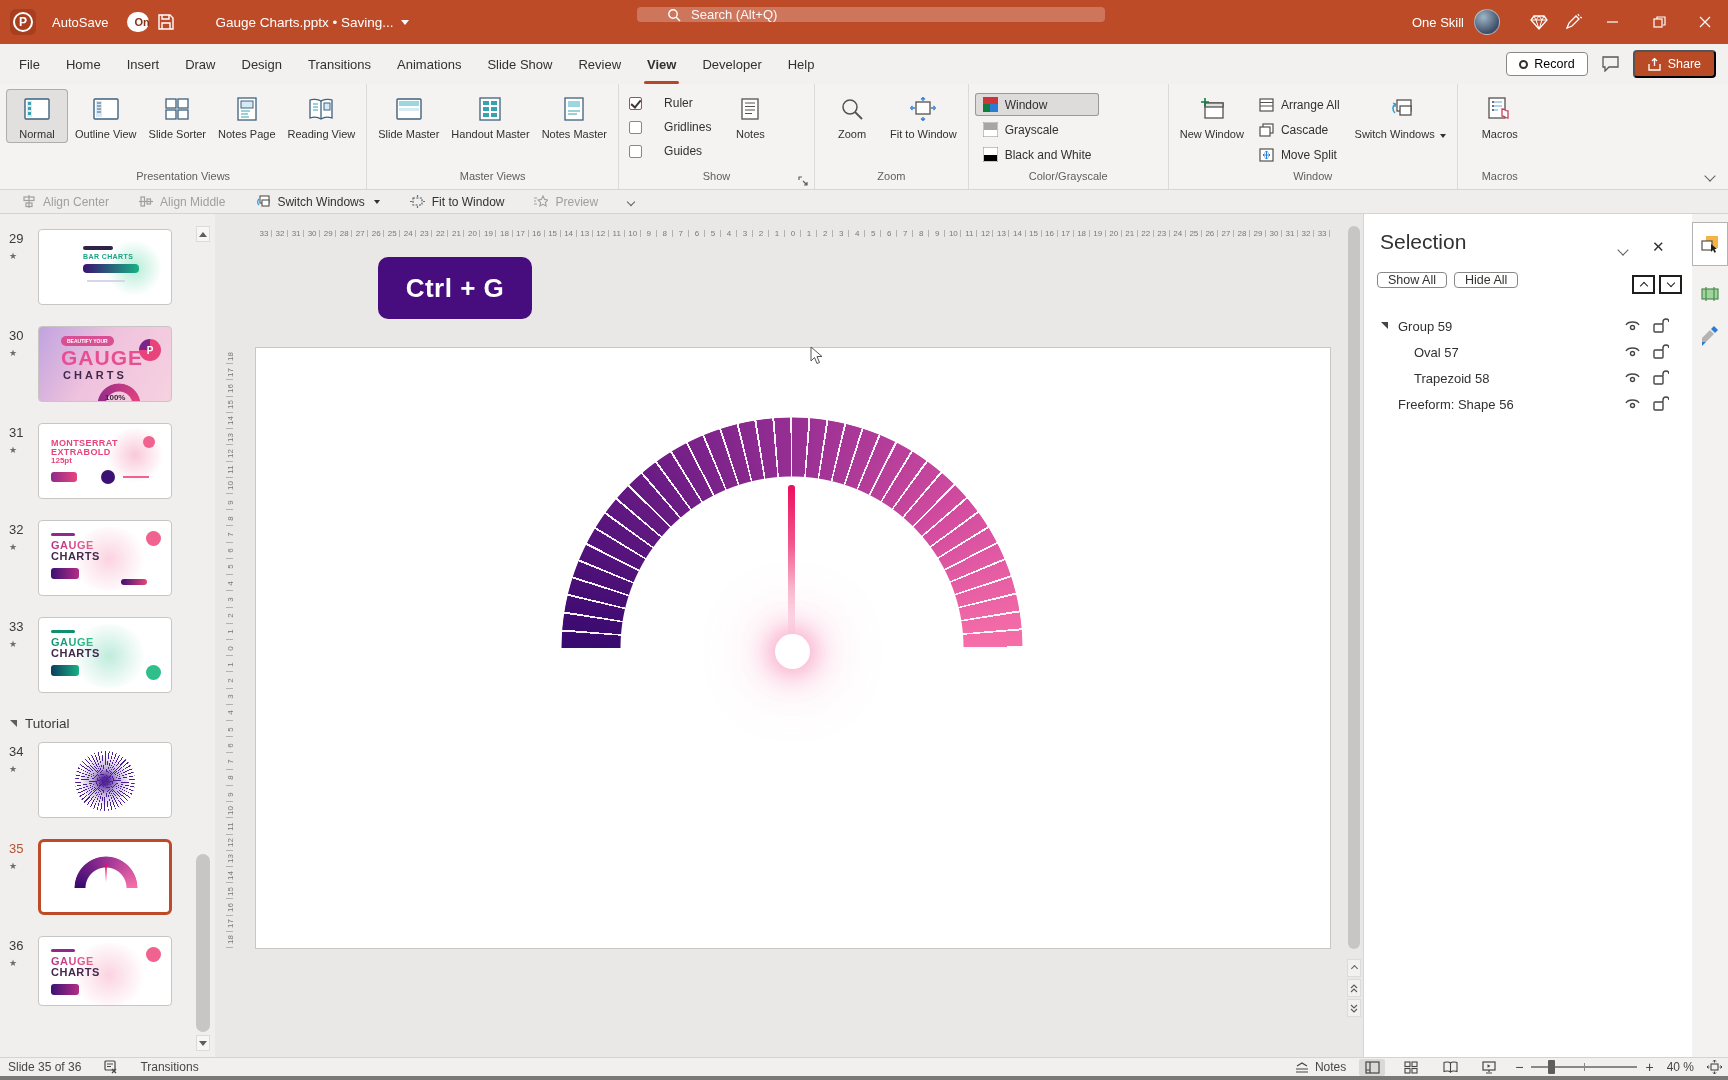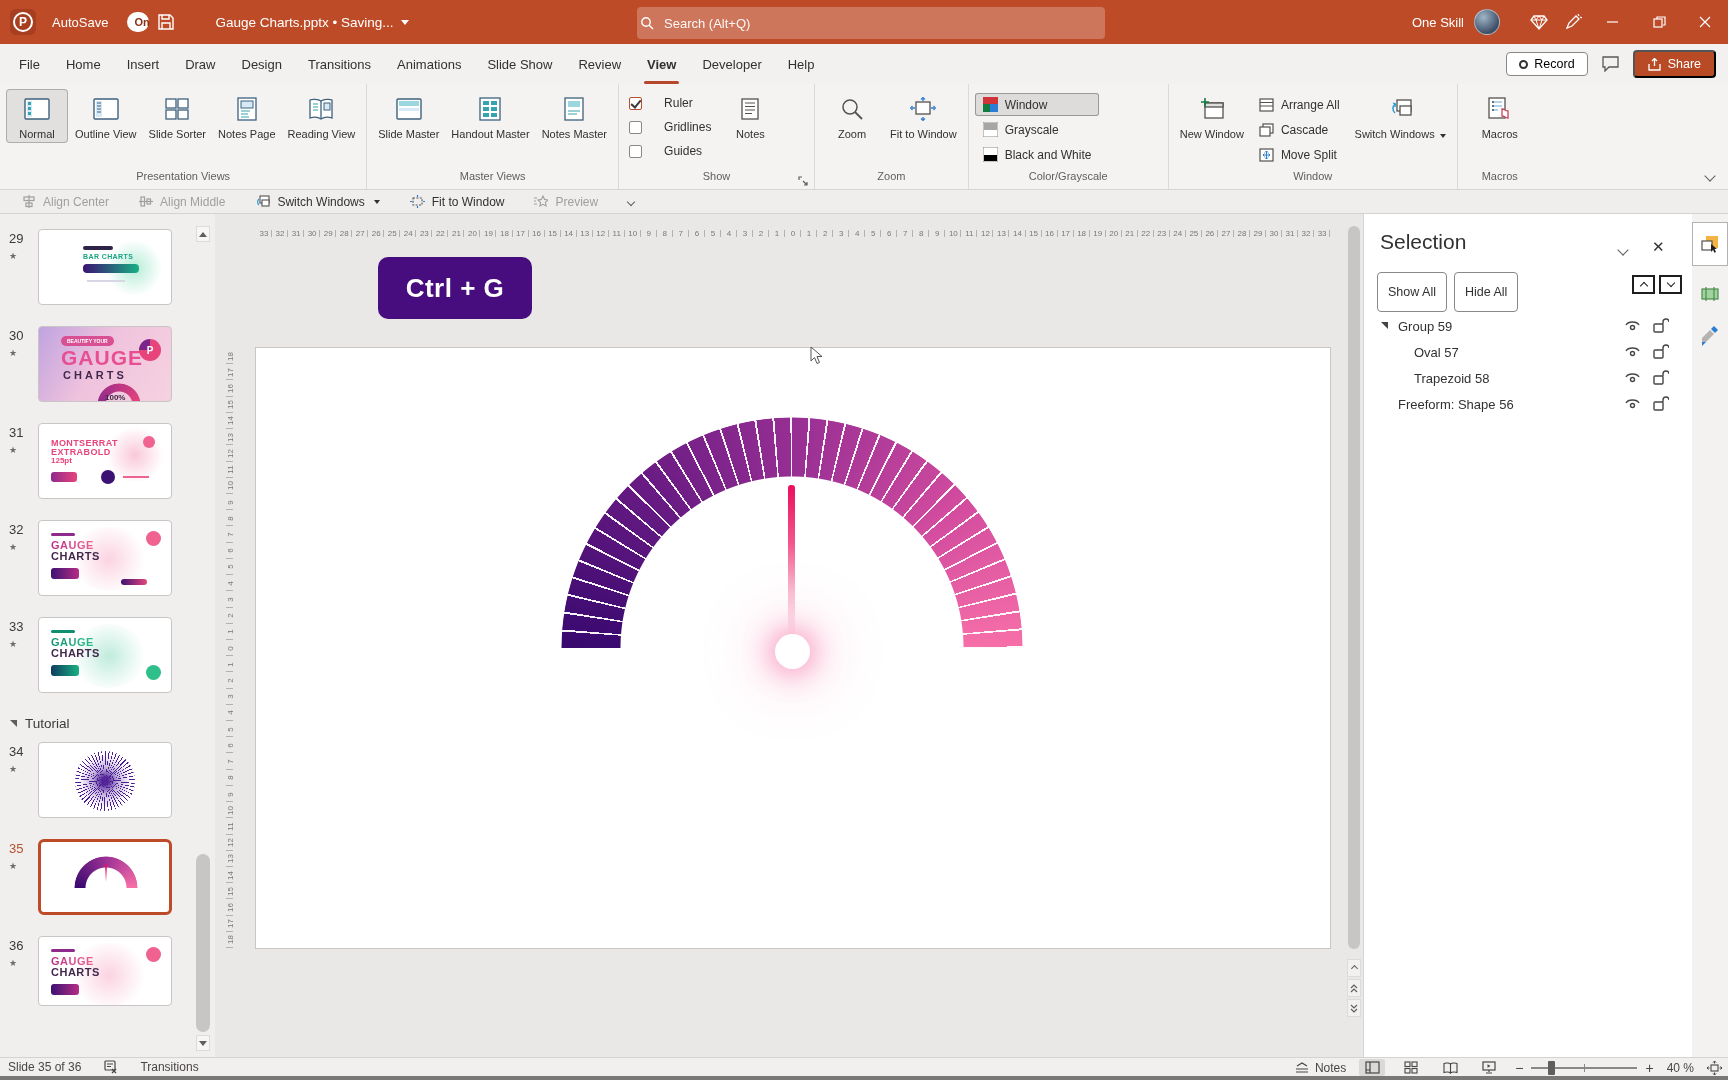--- a/index.html
+++ b/index.html
@@ -10,21 +10,21 @@
   .titlebar{height:44px;background:#BE4B28;display:flex;align-items:center;color:#fff;position:relative;padding-left:10px}
   .applogo{width:26px;height:26px;border-radius:6px;background:#A63E1F;display:flex;align-items:center;justify-content:center;margin-right:16px}
   .applogo .pcirc{width:20px;height:20px;border:2px solid #fff;border-radius:50%;display:flex;align-items:center;justify-content:center;font-weight:bold;font-size:12px}
   .autosave{display:flex;align-items:center;gap:19px;font-size:13px}
   .toggle{width:22px;height:20px;background:#fff;border-radius:10px;display:flex;align-items:center;padding:0 3px;justify-content:space-between;margin:0 0}
   .toggle .tlabel{color:#8A2F13;font-size:11px;font-weight:bold;padding-left:4px}
   .toggle .knob{width:15px;height:15px;background:#78290F;border-radius:50%}
   .saveicon{margin:0 14px 0 8px}
   .doctitle{display:flex;align-items:center;gap:8px;font-size:13.5px;margin-left:26px;white-space:nowrap}
   .caret-w{width:0;height:0;border-left:4px solid transparent;border-right:4px solid transparent;border-top:5px solid #fff}
-  .searchbox{position:absolute;left:637px;top:7px;width:468px;height:32px;background:rgba(255,255,255,.24);border-radius:4px;display:flex;align-items:center;gap:10px;padding-left:3px}
+  .searchbox{position:absolute;left:637px;top:7px;width:468px;height:15px;background:rgba(255,255,255,.24);border-radius:4px;display:flex;align-items:center;gap:10px;padding-left:30px}
   .searchbox input{background:transparent;border:0;outline:0;color:#fff;font-size:13px;width:380px;font-family:"Liberation Sans",sans-serif}
   .searchbox input::placeholder{color:rgba(255,255,255,.95)}
   .tb-right{position:absolute;right:0;top:0;height:44px;display:flex;align-items:center}
   .username{font-size:13px;margin-right:10px}
   .avatar{width:26px;height:26px;border-radius:50%;background:radial-gradient(circle at 35% 30%,#9FB6C8,#3E4E66 70%);border:1px solid rgba(255,255,255,.5);margin-right:22px}
   .tb-icobtn{width:34px;height:44px;display:flex;align-items:center;justify-content:center}
   .winbtn{width:46px;height:44px;display:flex;align-items:center;justify-content:center}
 
   
   .tabrow{height:40px;background:#F3F1EF;display:flex;align-items:stretch;padding-left:6px;position:relative}
@@ -149,39 +149,39 @@
   .cscroll{position:absolute;right:2px;top:0;width:14px;height:843px}
   .cscroll-thumb{position:absolute;left:1px;top:12px;width:12px;height:723px;background:#C8C6C4;border-radius:6px}
   .cscroll-btn{position:absolute;left:0;width:14px;height:18px;display:flex;align-items:center;justify-content:center;background:#F2F1EF;border:1px solid #DDDBD9}
 
   
   .selpane{width:329px;background:#fff;border-left:1px solid #D8D6D4;position:relative;font-size:13px}
   .selpane-title{position:absolute;left:16px;top:16px;font-size:21px;color:#323130}
   .selpane-chev{position:absolute;left:255px;top:28px}
   .selpane-x{position:absolute;left:288px;top:24px;font-size:15px;color:#323130}
   .selpane-btns{position:absolute;left:13px;top:58px;display:flex;gap:7px}
-  .selbtn{border:1px solid #8A8886;background:#fff;border-radius:4px;padding:12px 10px;font-size:12.5px;color:#323130;font-family:"Liberation Sans",sans-serif}
+  .selbtn{border:1px solid #8A8886;background:#fff;border-radius:4px;padding:0 10px;font-size:12.5px;color:#323130;font-family:"Liberation Sans",sans-serif}
   .reorder{position:absolute;left:268px;top:61px;display:flex;gap:4px}
   .reorder .rbox{width:23px;height:19px;border:2px solid #1F1E1D;background:#fff;display:flex;align-items:center;justify-content:center}
   .chev-s{width:6px;height:6px;border-right:1.6px solid #1F1E1D;border-bottom:1.6px solid #1F1E1D;display:inline-block}
   .up{transform:rotate(-135deg);margin-top:3px}.down{transform:rotate(45deg);margin-bottom:3px}
   .selrows{position:absolute;left:0;right:0;top:99px}
   .selrow{height:26px;display:flex;align-items:center;position:relative;padding-left:34px;color:#323130}
   .selrow.indent{padding-left:50px}
   .selrow-tri{position:absolute;left:17px;top:9px;width:0;height:0;border-left:7px solid transparent;border-top:7px solid #444}
   .selrow .eye{position:absolute;left:260px;top:5px}
   .selrow .lock{position:absolute;left:289px;top:5px}
 
   
   .iconstrip{width:36px;background:#F3F2F0;position:relative}
   .strip-btn{position:absolute;left:0;width:36px;height:44px;display:flex;align-items:center;justify-content:center}
   .strip-btn.active{background:#fff;box-shadow:inset 0 0 0 1px #B5B3B1}
 
   
-  .statusbar{height:19px;background:#F2F0EE;border-top:1px solid #D5D3D1;display:flex;font-size:12px;color:#484644;padding:0 8px;position:relative}
+  .statusbar{height:19px;background:#F2F0EE;border-top:1px solid #D5D3D1;display:flex;align-items:center;font-size:12px;color:#484644;padding:0 8px;position:relative}
   .sb-left{display:flex;align-items:center;gap:22px}
   .sb-right{position:absolute;right:6px;display:flex;align-items:center;gap:13px;height:19px}
   .viewbtn{width:26px;height:17px;display:flex;align-items:center;justify-content:center;border-radius:2px}
   .viewbtn.active{background:#DBD9D7}
   .zoomslider{display:flex;align-items:center;gap:8px}
   .ztrack{width:106px;height:2px;background:#8A8886;position:relative}
   .zthumb{position:absolute;left:17px;top:-6px;width:7px;height:14px;background:#605E5C;border-radius:1px}
   .ztick{position:absolute;left:50%;top:-3px;width:1px;height:8px;background:#8A8886}
   .taskbar-sliver{height:4px;background:#7A7876}
   svg{display:block}

